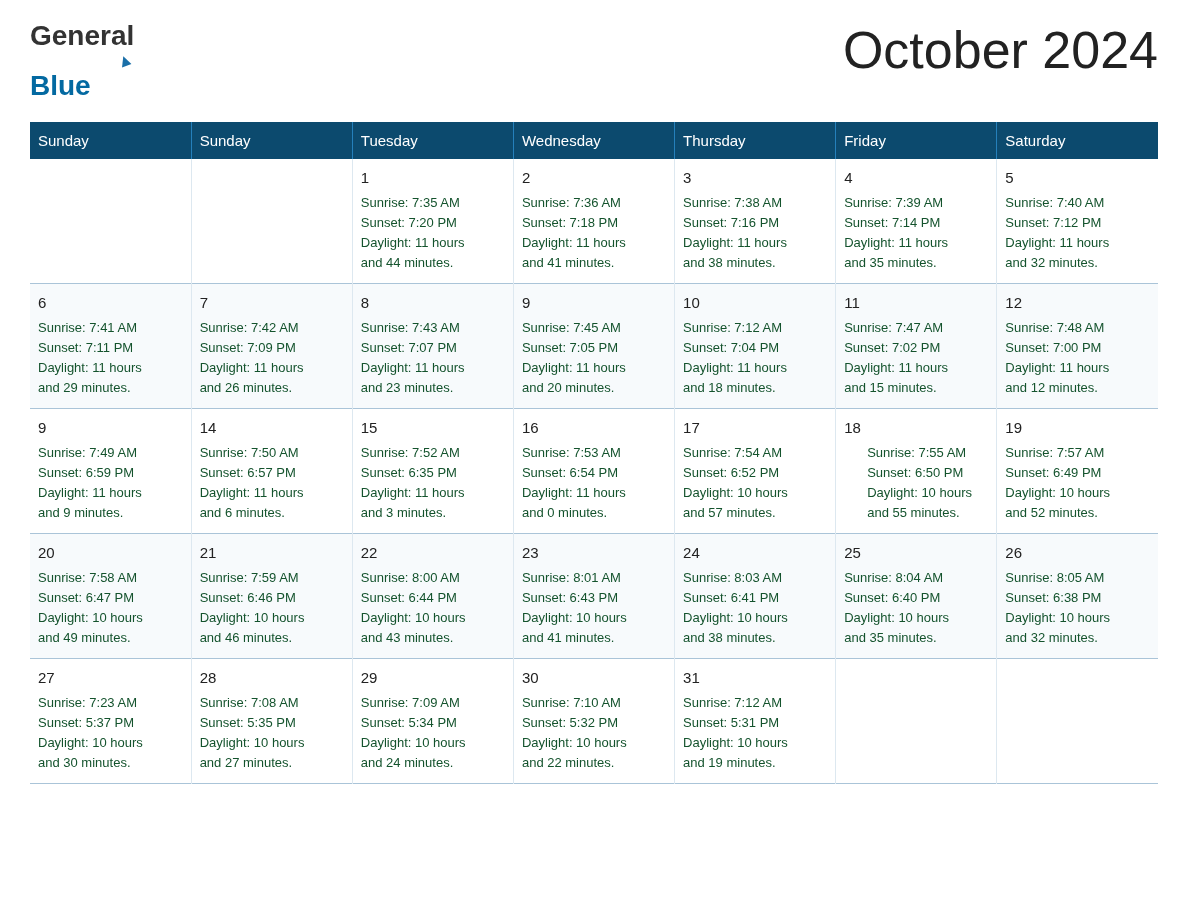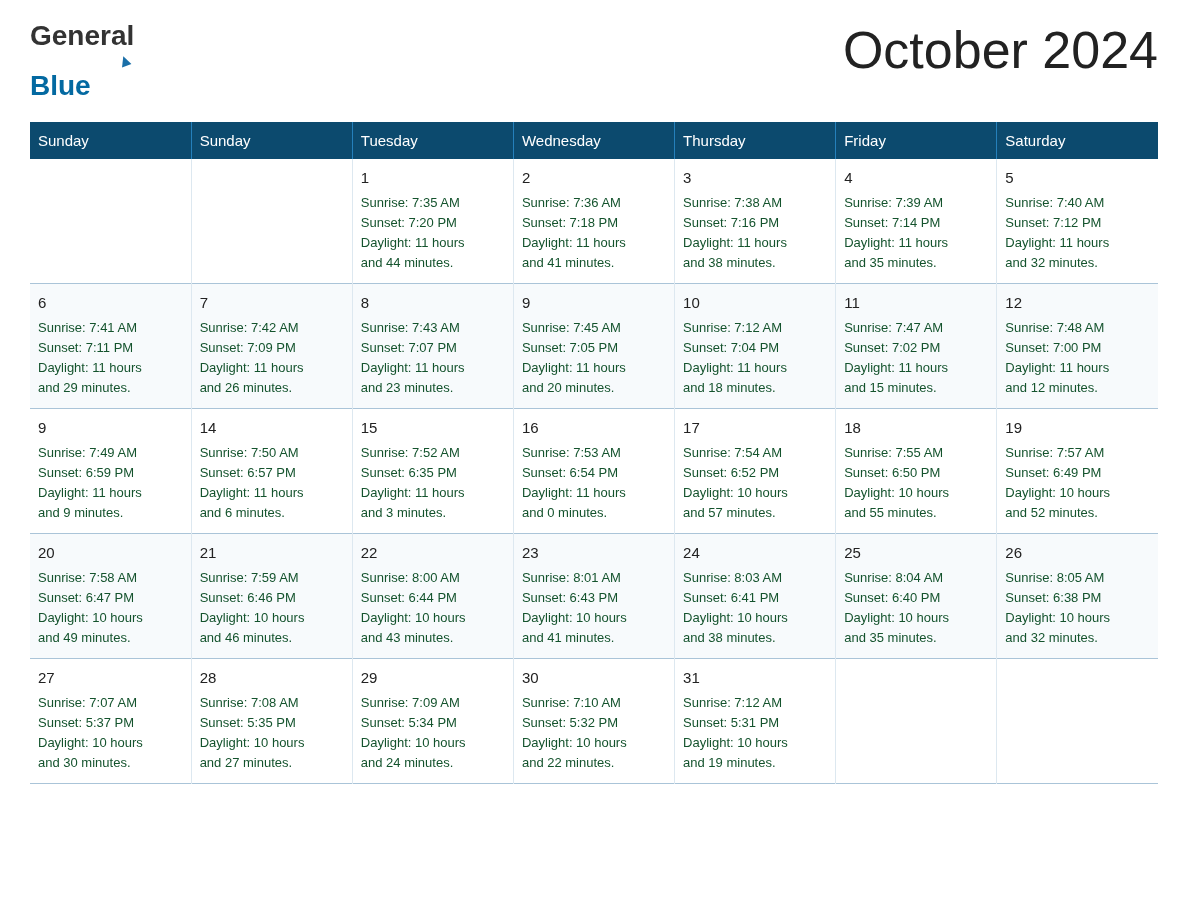--- a/index.html
+++ b/index.html
@@ -247,21 +247,21 @@
         </td>
         <td>
           <span class="day-num">17</span>
           <div class="day-info" style="white-space: pre-line;">Sunrise: 7:54 AM
 Sunset: 6:52 PM
 Daylight: 10 hours
 and 57 minutes.</div>
         </td>
         <td>
           <span class="day-num">18</span>
-          <div class="day-info" style="white-space: pre-line;">Sunrise: 7:55 AM
+          <div class="day-info" style="white-space: pre-line; margin-left: 23px;">Sunrise: 7:55 AM
 Sunset: 6:50 PM
 Daylight: 10 hours
 and 55 minutes.</div>
         </td>
         <td>
           <span class="day-num">19</span>
           <div class="day-info" style="white-space: pre-line;">Sunrise: 7:57 AM
 Sunset: 6:49 PM
 Daylight: 10 hours
 and 52 minutes.</div>
@@ -314,21 +314,21 @@
           <span class="day-num">26</span>
           <div class="day-info" style="white-space: pre-line;">Sunrise: 8:05 AM
 Sunset: 6:38 PM
 Daylight: 10 hours
 and 32 minutes.</div>
         </td>
       </tr>
       <tr>
         <td>
           <span class="day-num">27</span>
-          <div class="day-info" style="white-space: pre-line;">Sunrise: 7:07 AM
+          <div class="day-info" style="white-space: pre-line;">Sunrise: 7:23 AM
 Sunset: 5:37 PM
 Daylight: 10 hours
 and 30 minutes.</div>
         </td>
         <td>
           <span class="day-num">28</span>
           <div class="day-info" style="white-space: pre-line;">Sunrise: 7:08 AM
 Sunset: 5:35 PM
 Daylight: 10 hours
 and 27 minutes.</div>

